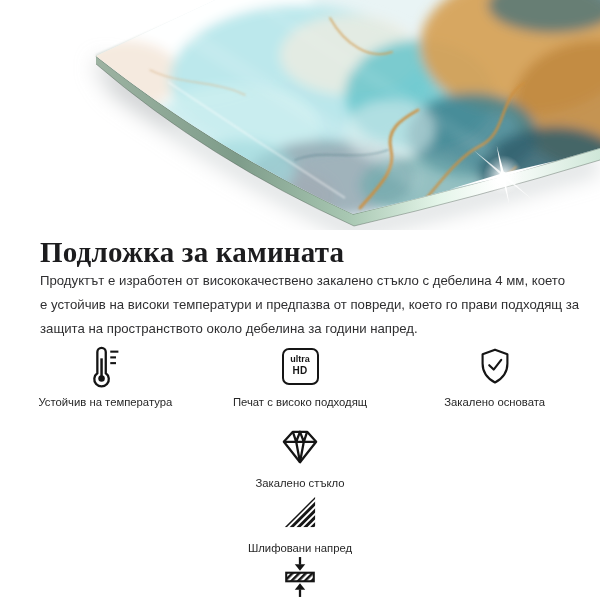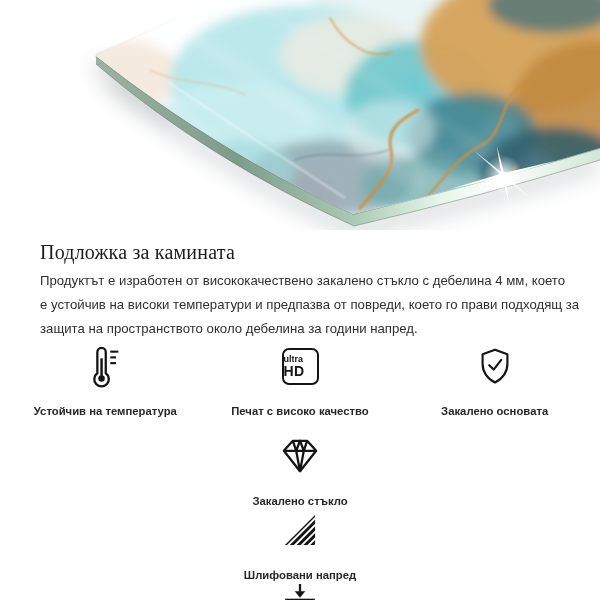--- a/index.html
+++ b/index.html
@@ -9,45 +9,45 @@
     font-family:"Liberation Sans","DejaVu Sans",sans-serif;
     color:#2f2f31;
   }
   .hero { width:600px; height:230px; position:relative; }
   .hero svg { display:block; }
 
   .content { padding:0 40px; }
 
   .title {
     font-family:"Liberation Serif","DejaVu Serif",serif;
-    font-weight:400;
-    font-size:20px; line-height:34px;
+    font-weight:700;
+    font-size:29px; line-height:34px;
     color:#1c1c1e;
     margin:5px 0 0 0;
     letter-spacing:0.2px;
   }
 
   .desc { font-size:13.2px; line-height:24px; color:#2f2f31; }
   .desc .line { white-space:nowrap; }
 
   .features { margin:2px -32px 0; }
   .feature-row { display:flex; }
   .feature-row + .feature-row { margin-top:16px;flex-direction:column; }
   .feature { flex:1; display:flex; flex-direction:column; align-items:center; }
   .icon-box { height:46px; display:flex; align-items:center; justify-content:center; }
-  .feature-label { margin-top:16px; font-size:11.3px; color:#272727;font-weight:bold; }
+  .feature-label { margin-top:7px; font-size:11.3px; color:#272727; }
 
   .uhd {
     width:33px; height:33px;
     border:2.6px solid #151515; border-radius:7px;
-    display:flex; flex-direction:column; align-items:flex-start; justify-content:center;
+    display:flex; flex-direction:column; align-items:center; justify-content:center;
     font-weight:700; color:#151515;
   }
   .uhd .t1 { font-size:9px; line-height:10px; }
-  .uhd .t2 { font-size:14px; line-height:14px; letter-spacing:0.3px; }
+  .uhd .t2 { font-size:10px; line-height:14px; letter-spacing:0.3px; }
 
   .ic { stroke:#151515; fill:none; stroke-width:2.4; }
 </style>
 </head>
 <body>
 
 <div class="hero">
 <svg width="600" height="230" viewBox="0 0 600 230">
   <defs>
     <clipPath id="panelClip">
@@ -169,21 +169,21 @@
         <div class="feature-label">Устойчив на температура</div>
       </div>
 
       <div class="feature">
         <div class="icon-box">
           <div class="uhd">
             <span class="t1">ultra</span>
             <span class="t2">HD</span>
           </div>
         </div>
-        <div class="feature-label">Печат с високо качество</div>
+        <div class="feature-label">Печат с високо подходящ</div>
       </div>
 
       <div class="feature">
         <div class="icon-box">
           <svg width="36" height="39" viewBox="0 0 40 44">
             <path class="ic" stroke-linejoin="round" d="M20,3 L34,8.2 V18.5 C34,28.5 28.3,35.6 20,40 C11.7,35.6 6,28.5 6,18.5 V8.2 Z"></path>
             <path class="ic" stroke-linecap="round" stroke-linejoin="round" d="M13.5,20.5 L18.5,25.5 L27,14.5"></path>
           </svg>
         </div>
         <div class="feature-label">Закалено основата</div>

